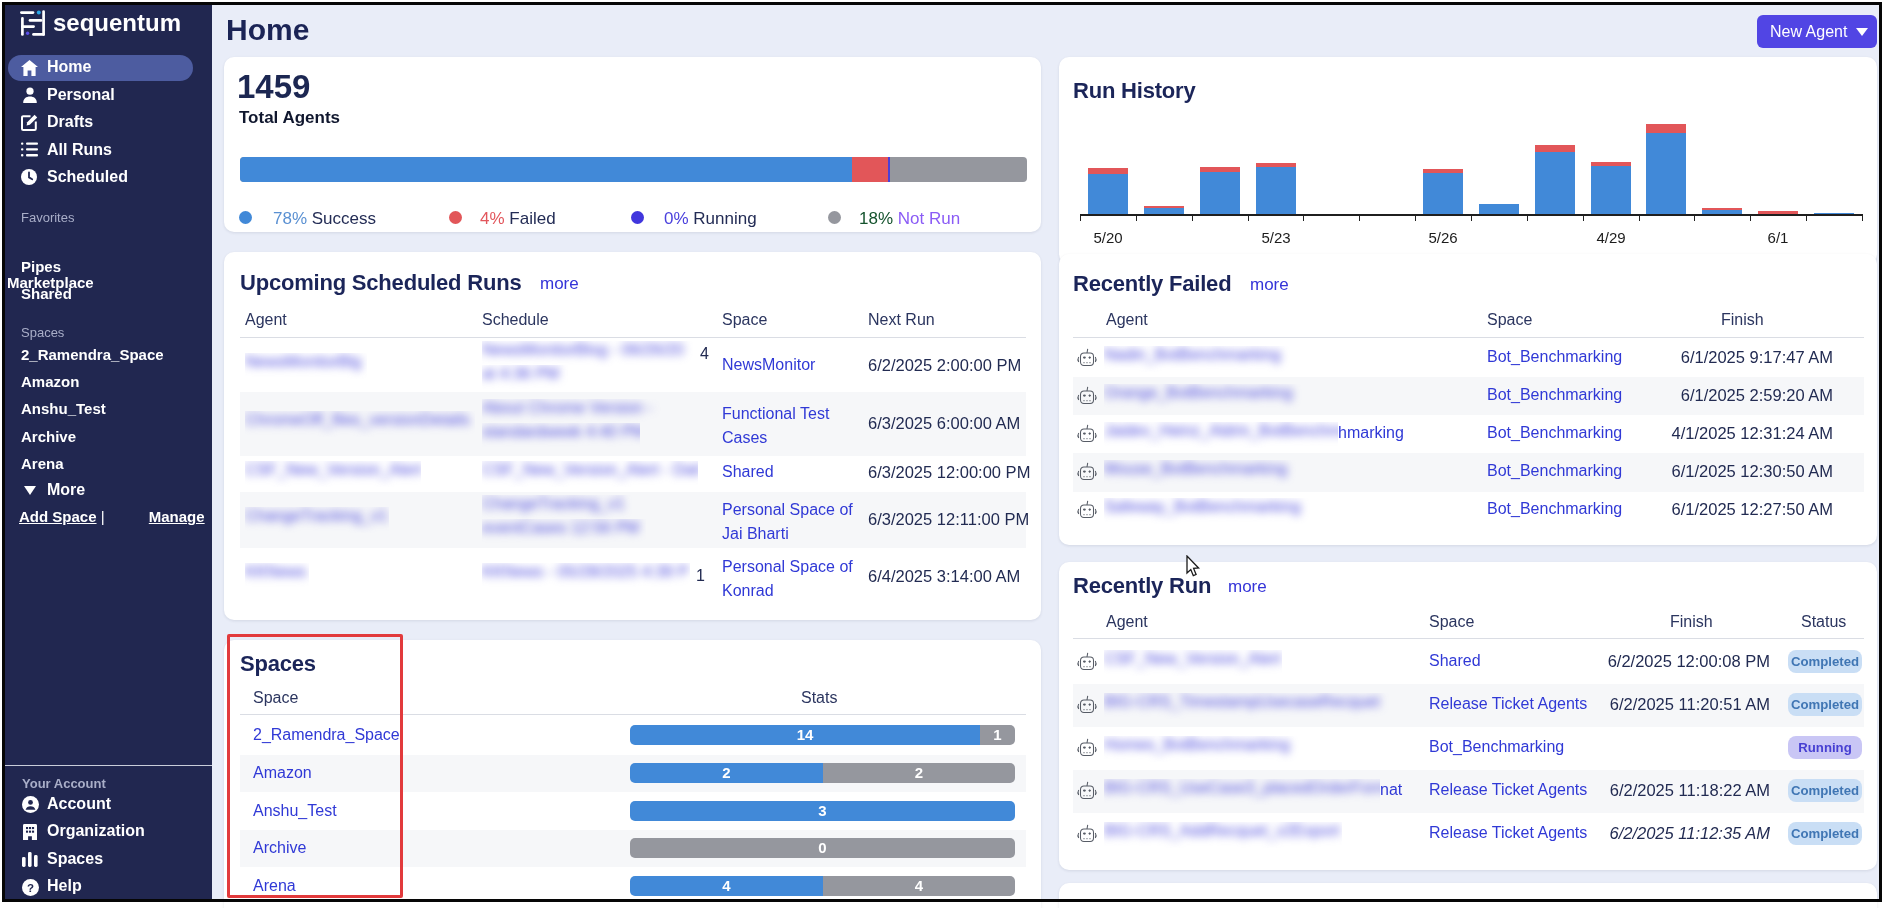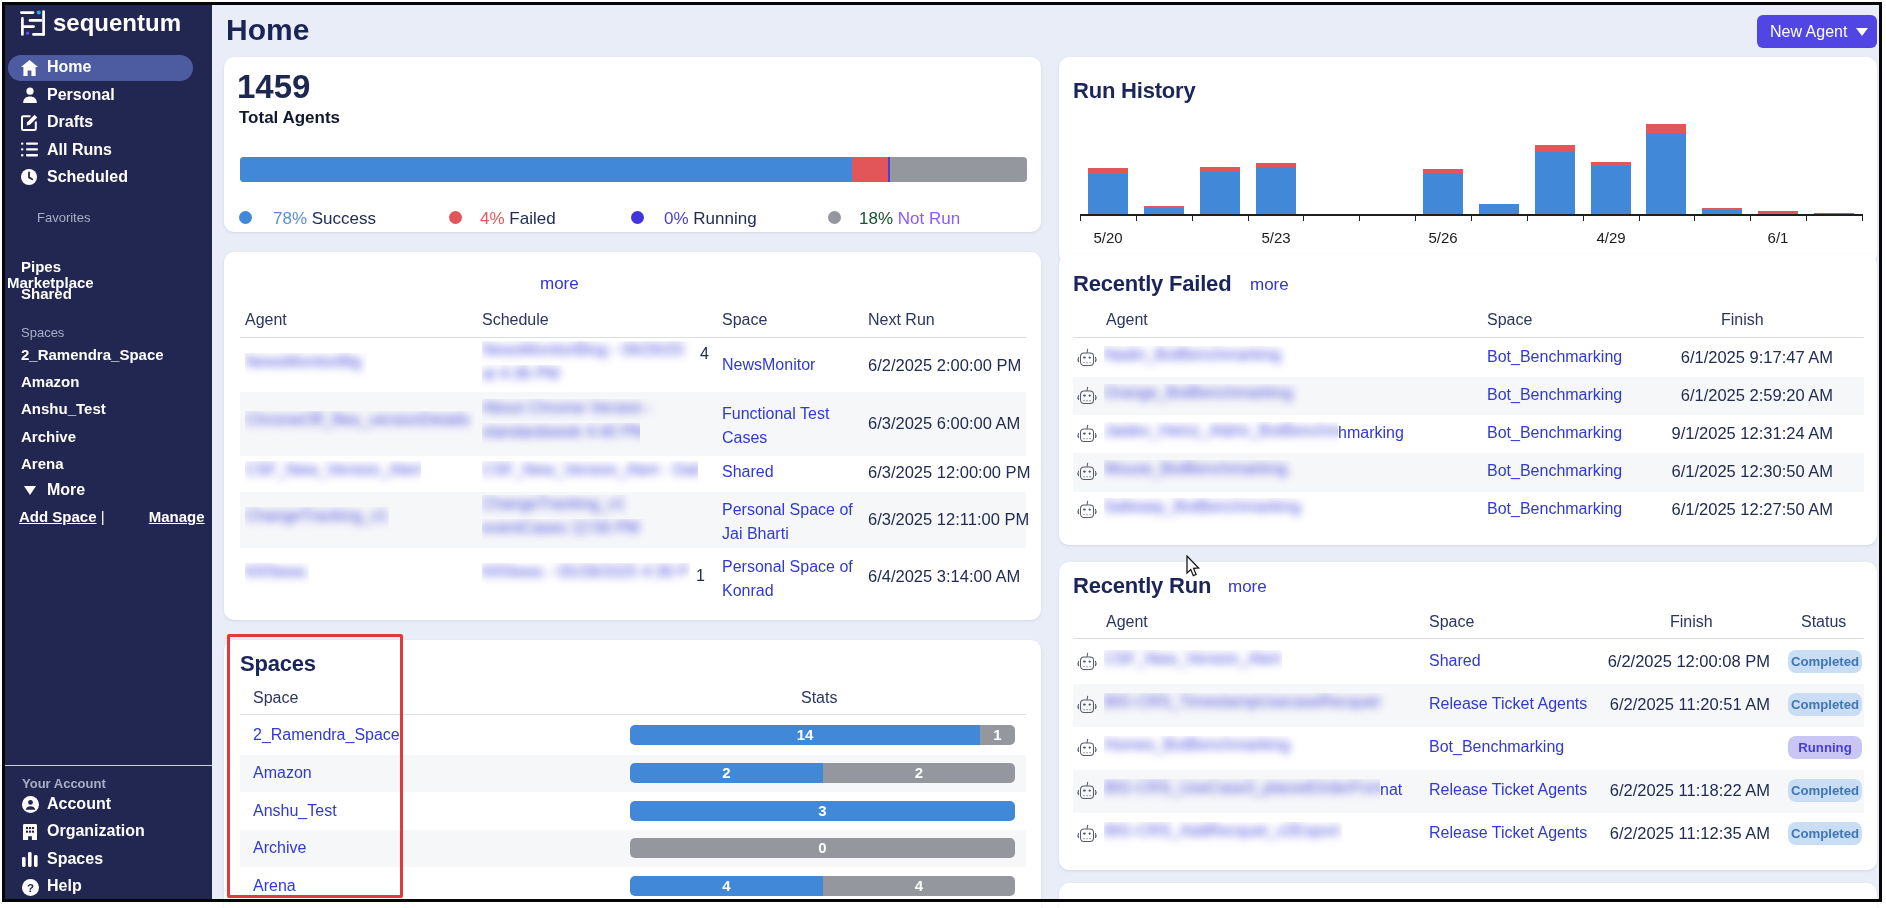--- a/index.html
+++ b/index.html
@@ -78,21 +78,21 @@
         <rect x="5" y="12" width="12" height="2.4" rx="1"></rect>
       </g>
     </svg>
   <div class="navitem" style="left:47px;top:141px;">All Runs</div>
   <svg class="icon" style="left:21px;top:169px;" width="16" height="16" viewBox="0 0 16 16">
       <circle cx="8" cy="8" r="8" fill="#fff"></circle>
       <path d="M8 3.4 V8.4 L11.2 10.2" stroke="#212750" stroke-width="1.8" fill="none" stroke-linecap="round"></path>
     </svg>
   <div class="navitem" style="left:47px;top:168px;">Scheduled</div>
 
-  <div class="navlab" style="left:37px;top:210px;text-align:right;">Favorites</div>
+  <div class="navlab" style="left:21px;top:210px;text-align:right;">Favorites</div>
   <div class="spitem" style="left:7px;top:230px;margin-top:44px;">Marketplace</div>
   <div class="spitem" style="left:21px;top:258px;">Pipes</div>
   <div class="spitem" style="left:21px;top:285px;">Shared</div>
 
   <div class="navlab" style="left:21px;top:325px;">Spaces</div>
   <div class="spitem" style="left:21px;top:346px;">2_Ramendra_Space</div>
   <div class="spitem" style="left:21px;top:373px;">Amazon</div>
   <div class="spitem" style="left:21px;top:400px;">Anshu_Test</div>
   <div class="spitem" style="left:21px;top:428px;">Archive</div>
   <div class="spitem" style="left:21px;top:455px;">Arena</div>
@@ -155,20 +155,21 @@
   <div class="abs" style="left:239px;top:211px;width:13px;height:13px;border-radius:50%;background:#4189d8;"></div>
   <div class="abs" style="left:273px;top:209px;font-size:17px;"><span style="color:#5a90d2;">78%</span> <span style="color:#232c55;">Success</span></div>
   <div class="abs" style="left:449px;top:211px;width:13px;height:13px;border-radius:50%;background:#e25659;"></div>
   <div class="abs" style="left:480px;top:209px;font-size:17px;"><span style="color:#e2565c;">4%</span> <span style="color:#232c55;">Failed</span></div>
   <div class="abs" style="left:631px;top:211px;width:13px;height:13px;border-radius:50%;background:#4136dd;"></div>
   <div class="abs" style="left:664px;top:209px;font-size:17px;"><span style="color:#4b41dd;">0%</span> <span style="color:#232c55;">Running</span></div>
   <div class="abs" style="left:828px;top:211px;width:13px;height:13px;border-radius:50%;background:#95979e;"></div>
   <div class="abs" style="left:859px;top:209px;font-size:17px;"><span style="color:#14532d;">18%</span> <span style="color:#8b5cf6;">Not Run</span></div>
 
   <div class="card" style="left:224px;top:252px;width:817px;height:368px;"></div>
+  <div class="h2" style="left:240px;top:270px;">Upcoming Scheduled Runs</div>
   <div class="more" style="left:540px;top:274px;">more</div>
   <div class="th" style="left:245px;top:311px;">Agent</div>
   <div class="th" style="left:482px;top:311px;">Schedule</div>
   <div class="th" style="left:722px;top:311px;">Space</div>
   <div class="th" style="left:868px;top:311px;">Next Run</div>
   <div class="hr" style="left:240px;top:337px;width:786px;"></div>
   <div class="stripe" style="left:240px;top:392px;width:786px;height:64px;"></div>
   <div class="stripe" style="left:240px;top:492px;width:786px;height:56px;"></div>
 
   <div class="blurw" style="left:245px;top:353px;width:122px;"><span class="blur">NewsMonitorBlg</span></div>
@@ -327,21 +328,21 @@
     </svg>
   <div class="blurw" style="left:1104px;top:346px;width:186px;"><span class="blur">Nadin_BotBenchmarking</span></div>
   <div class="link" style="left:1487px;top:348px;">Bot_Benchmarking</div>
   <div class="dk" style="left:1640px;top:348px;width:193px;text-align:right;">6/1/2025 9:17:47 AM</div>
   <div class="blurw" style="left:1104px;top:384px;width:200px;"><span class="blur">Orange_BotBenchmarking</span></div>
   <div class="link" style="left:1487px;top:386px;">Bot_Benchmarking</div>
   <div class="dk" style="left:1640px;top:386px;width:193px;text-align:right;">6/1/2025 2:59:20 AM</div>
   <div class="blurw" style="left:1104px;top:422px;width:234px;"><span class="blur">Jaidev_Heinz_Aldrin_BotBenchma</span></div>
   <div class="link" style="left:1338px;top:424px;">hmarking</div>
   <div class="link" style="left:1487px;top:424px;">Bot_Benchmarking</div>
-  <div class="dk" style="left:1640px;top:424px;width:193px;text-align:right;">9/1/2025 12:31:24 AM</div>
+  <div class="dk" style="left:1640px;top:424px;width:193px;text-align:right;">4/1/2025 12:31:24 AM</div>
   <div class="blurw" style="left:1104px;top:460px;width:192px;"><span class="blur">Mouse_BotBenchmarking</span></div>
   <div class="link" style="left:1487px;top:462px;">Bot_Benchmarking</div>
   <div class="dk" style="left:1640px;top:462px;width:193px;text-align:right;">6/1/2025 12:30:50 AM</div>
   <div class="blurw" style="left:1104px;top:498px;width:206px;"><span class="blur">Safeway_BotBenchmarking</span></div>
   <div class="link" style="left:1487px;top:500px;">Bot_Benchmarking</div>
   <div class="dk" style="left:1640px;top:500px;width:193px;text-align:right;">6/1/2025 12:27:50 AM</div>
 
   <div class="card" style="left:1059px;top:562px;width:818px;height:308px;"></div>
   <div class="h2" style="left:1073px;top:573px;">Recently Run</div>
   <div class="more" style="left:1228px;top:577px;">more</div>
@@ -378,21 +379,21 @@
   <div class="blurw" style="left:1104px;top:736px;width:208px;"><span class="blur">Homes_BotBenchmarking</span></div>
   <div class="link" style="left:1429px;top:738px;">Bot_Benchmarking</div>
   <div class="badge brun" style="left:1788px;top:736px;">Running</div>
   <div class="blurw" style="left:1104px;top:779px;width:276px;"><span class="blur">BIG-CRS_UseCase3_placedOrderFormNN</span></div>
   <div class="dk" style="left:1380px;top:781px;font-size:16px;color:#3039d6;">nat</div>
   <div class="link" style="left:1429px;top:781px;">Release Ticket Agents</div>
   <div class="dk" style="left:1560px;top:781px;width:210px;text-align:right;">6/2/2025 11:18:22 AM</div>
   <div class="badge bc" style="left:1788px;top:779px;">Completed</div>
   <div class="blurw" style="left:1104px;top:822px;width:238px;"><span class="blur">BIG-CRS_AddRecquet_v2Export</span></div>
   <div class="link" style="left:1429px;top:824px;">Release Ticket Agents</div>
-  <div class="dk" style="left:1560px;top:824px;width:210px;text-align:right;">6/2/2025 11:12:35 AM</div>
+  <div class="dk" style="left:1560px;top:824px;width:210px;text-align:right;font-style:italic;">6/2/2025 11:12:35 AM</div>
   <div class="badge bc" style="left:1788px;top:822px;">Completed</div>
 
   <div class="card" style="left:1059px;top:883px;width:818px;height:40px;"></div>
 
   <svg class="abs" style="left:1186px;top:555px;z-index:95;" width="15" height="23" viewBox="0 0 15 23">
     <path d="M1 1 L1 18 L4.8 14.5 L7.3 20.7 L10.1 19.5 L7.6 13.4 L12.6 13 Z" fill="#fff" stroke="#1a1a1a" stroke-width="1.3"></path>
   </svg>
   <div id="frame"></div>
 </div>
 

